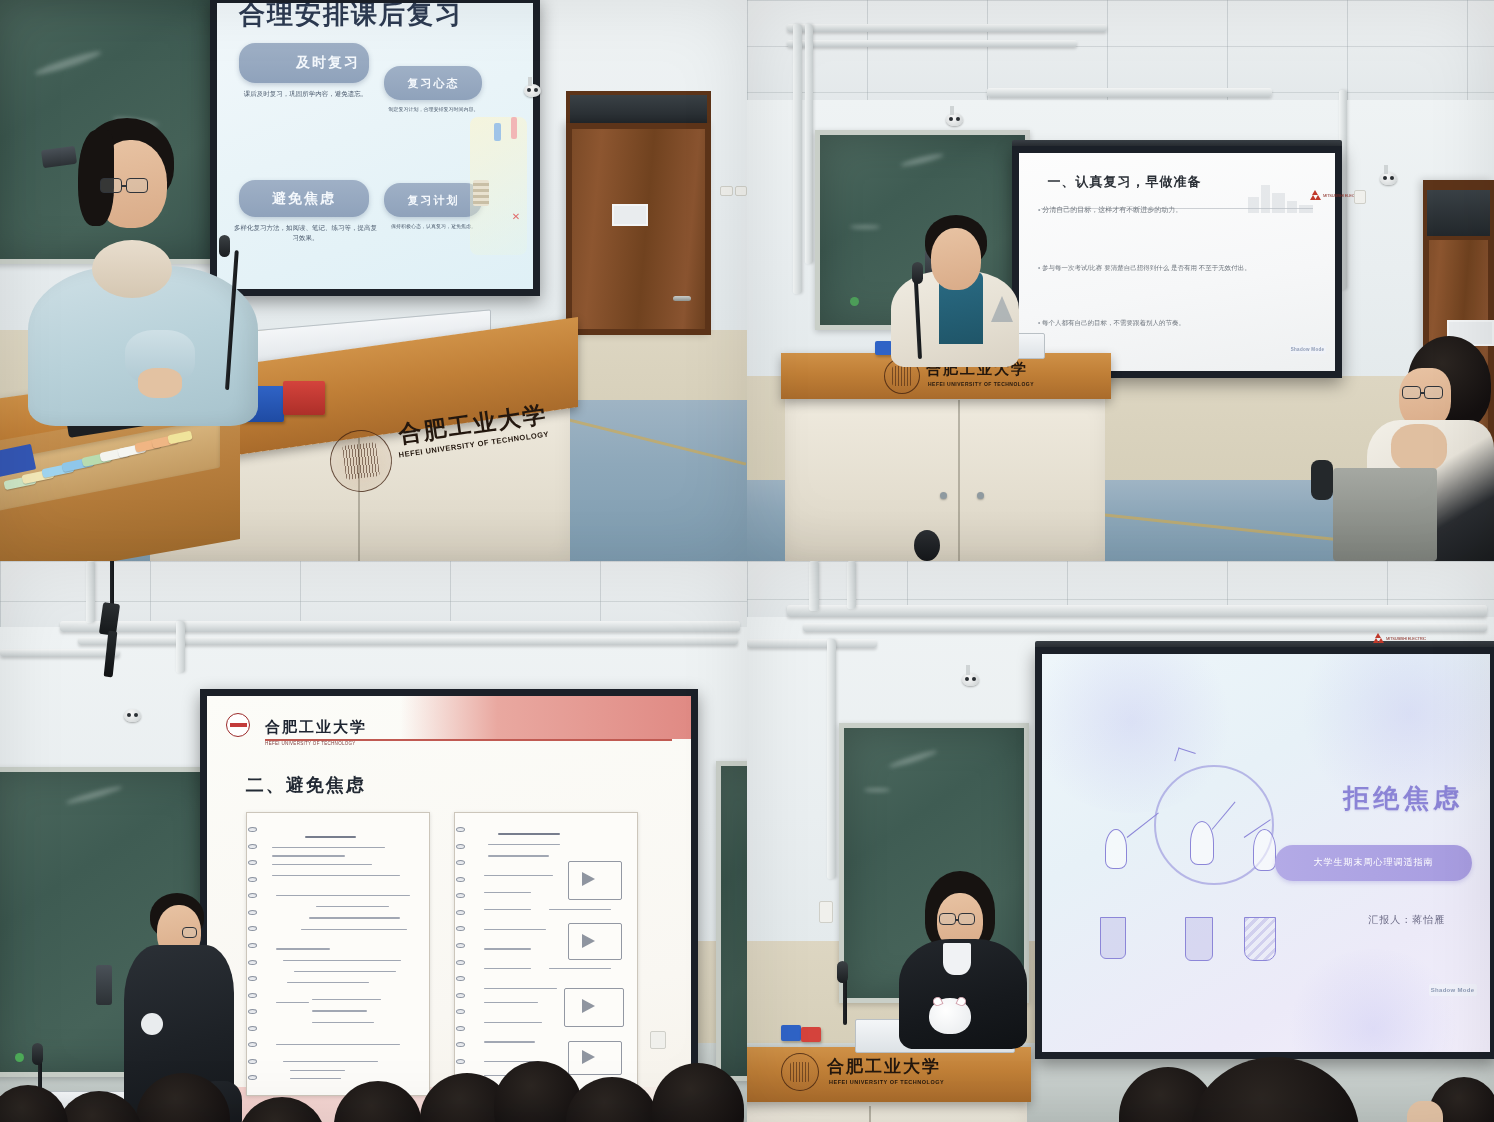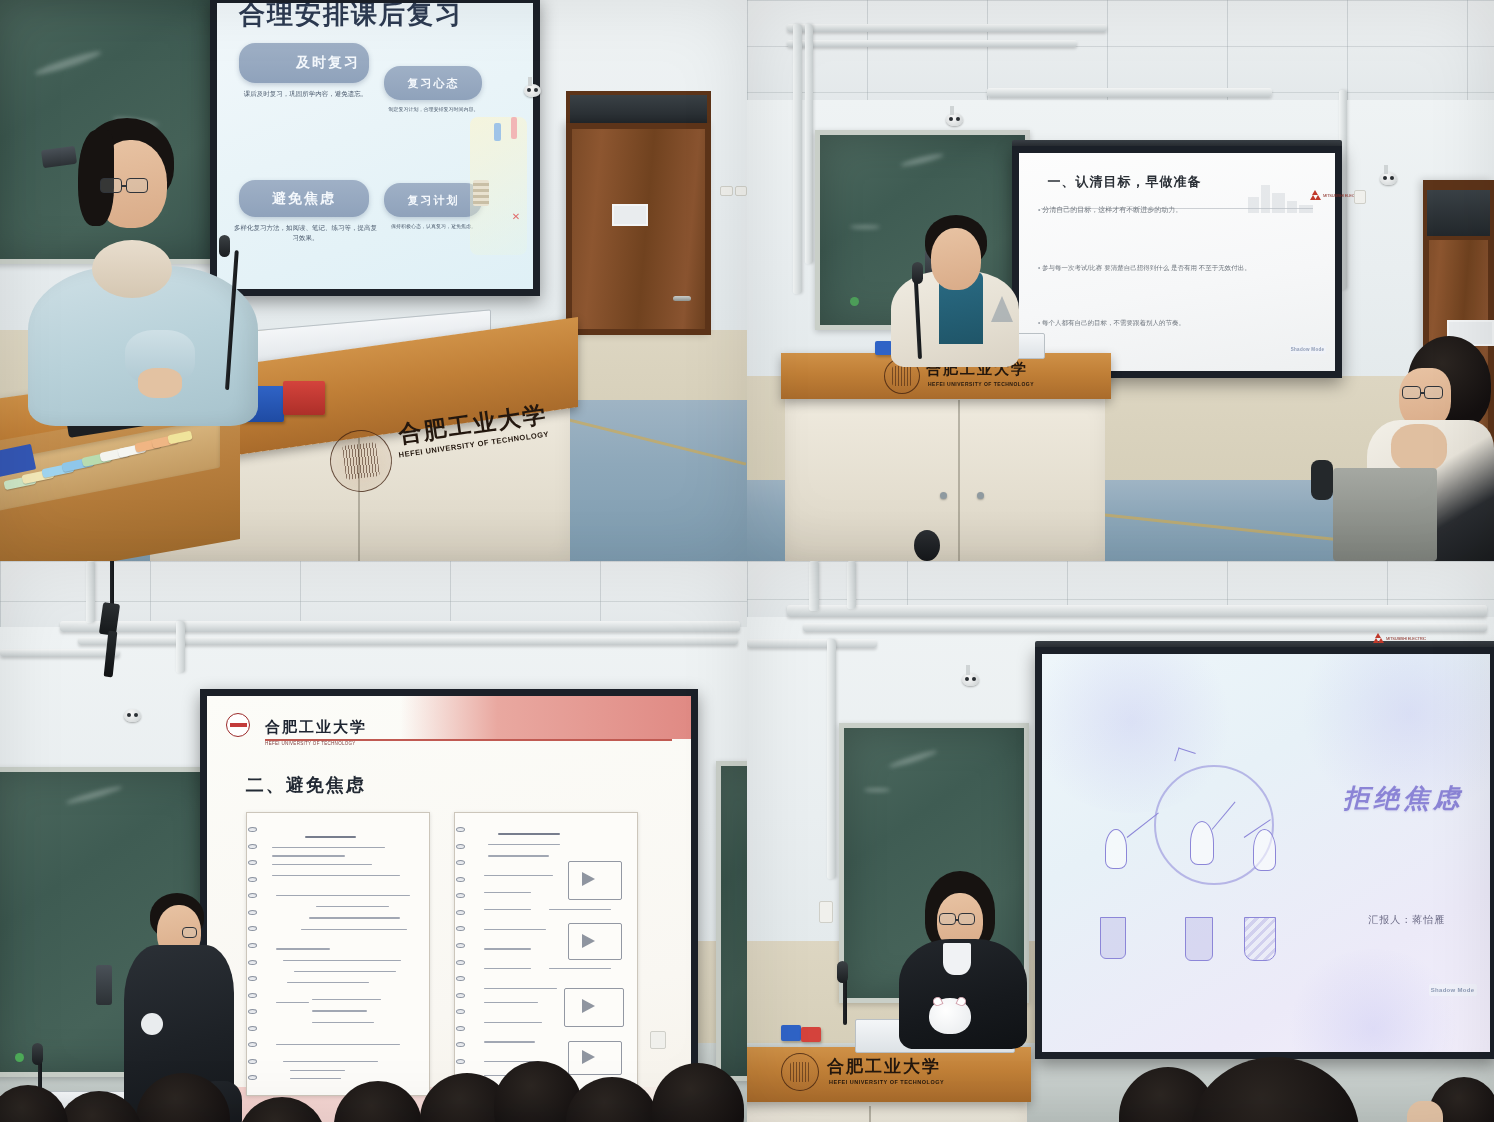--- a/index.html
+++ b/index.html
@@ -270,21 +270,20 @@
     background: linear-gradient(150deg,#eef6fa 0%, #e7f1f7 35%, #eceaf8 75%, #f2eefb 100%);
   }
   .s4-blob {
     position:absolute; border-radius:50%;
     background: radial-gradient(circle, rgba(190,190,240,.35), rgba(190,190,240,0) 70%);
   }
   .s4-title {
     position:absolute; font-weight:700; color:#8b84d6;
     letter-spacing:4px; white-space:nowrap;
     text-shadow: 0 1px 2px rgba(130,120,200,.2);
-    font-style: italic;
   }
   .s4-pill {
     position:absolute; border-radius:999px;
     background: linear-gradient(90deg,#b3aae6,#a79ce0);
     color:#fff; display:flex; align-items:center; justify-content:center;
     letter-spacing:1px; white-space:nowrap;
     box-shadow: 0 2px 4px rgba(140,130,210,.3);
   }
   .s4-presenter {
     position:absolute; color:#6c6b86; letter-spacing:1px; white-space:nowrap;
@@ -512,21 +511,21 @@
     <div class="blackboard" style="left:68px;top:130px;width:215px;height:200px;">
       <div class="chalk-smudge" style="left:80px;top:22px;width:44px;height:6px;transform:rotate(-14deg);"></div>
       <div class="chalk-smudge" style="left:30px;top:90px;width:30px;height:4px;"></div>
       <div style="position:absolute;left:30px;top:162px;width:9px;height:9px;border-radius:50%;background:#4fae5a;opacity:.8;"></div>
     </div>
     <div class="eraser" style="left:178px;top:250px;width:16px;height:32px;"></div>
 
     <div class="screen-roller" style="left:265px;top:140px;width:330px;height:12px;background:linear-gradient(180deg,#3a4046,#1b1f24);"></div>
     <div class="screen-frame" style="left:265px;top:146px;width:330px;height:232px;">
       <div class="slide s2">
-        <div class="s2-title" style="left:9%;top:9%;font-size:13px;">一、认清目标，早做准备</div>
+        <div class="s2-title" style="left:9%;top:9%;font-size:13px;">一、认真复习，早做准备</div>
         <div class="s2-rule" style="left:7%;right:7%;top:25%;"></div>
         <div class="s2-skyline" style="right:6%;top:12%;width:70px;height:34px;">
           <span style="left:2px;width:11px;height:16px;"></span>
           <span style="left:15px;width:9px;height:28px;"></span>
           <span style="left:26px;width:13px;height:20px;"></span>
           <span style="left:41px;width:10px;height:12px;"></span>
           <span style="left:53px;width:14px;height:8px;"></span>
         </div>
         <div class="s2-bullet" style="left:6%;top:24%;font-size:7px;">分清自己的目标，这样才有不断进步的动力。</div>
         <div class="s2-bullet" style="left:6%;top:51%;font-size:6.5px;">参与每一次考试/比赛 要清楚自己想得到什么 是否有用 不至于无效付出。</div>
@@ -797,20 +796,21 @@
         <div class="s4-arm" style="left:19%;top:46%;width:40px;transform:rotate(-38deg);"></div>
         <div class="s4-fig" style="left:33%;top:42%;width:24px;height:44px;"></div>
         <div class="s4-figskirt" style="left:32%;top:66%;width:28px;height:44px;border-radius:0 0 6px 6px;"></div>
         <div class="s4-arm" style="left:38%;top:44%;width:36px;transform:rotate(-50deg);"></div>
         <div class="s4-fig" style="left:47%;top:44%;width:23px;height:42px;"></div>
         <div class="s4-figskirt" style="left:45%;top:66%;width:32px;height:44px;border-radius:0 0 10px 10px;background:repeating-linear-gradient(135deg, rgba(150,142,215,.30) 0 3px, transparent 3px 7px);"></div>
         <div class="s4-arm" style="left:45%;top:46%;width:32px;transform:rotate(-34deg);"></div>
         <div style="position:absolute;left:30%;top:24%;width:18px;height:14px;border-left:1.6px solid #8c86d8;border-top:1.6px solid #8c86d8;transform:rotate(18deg);"></div>
 
         <div class="s4-title" style="right:6%;top:32%;font-size:26px;">拒绝焦虑</div>
+        <div class="s4-pill" style="right:4%;top:48%;width:44%;height:9%;font-size:9px;">大学生期末周心理调适指南</div>
         <div class="s4-presenter" style="right:10%;top:65%;font-size:10px;">汇报人：蒋怡雁</div>
         <div class="watermark" style="right:3%;bottom:14%;width:48px;height:12px;font-size:6px;">Shadow Mode</div>
       </div>
     </div>
 
     <div class="mitsu" style="left:626px;top:72px;">
       <div class="mitsu-logo">
           <i></i>
           <i></i>
           <i></i>

